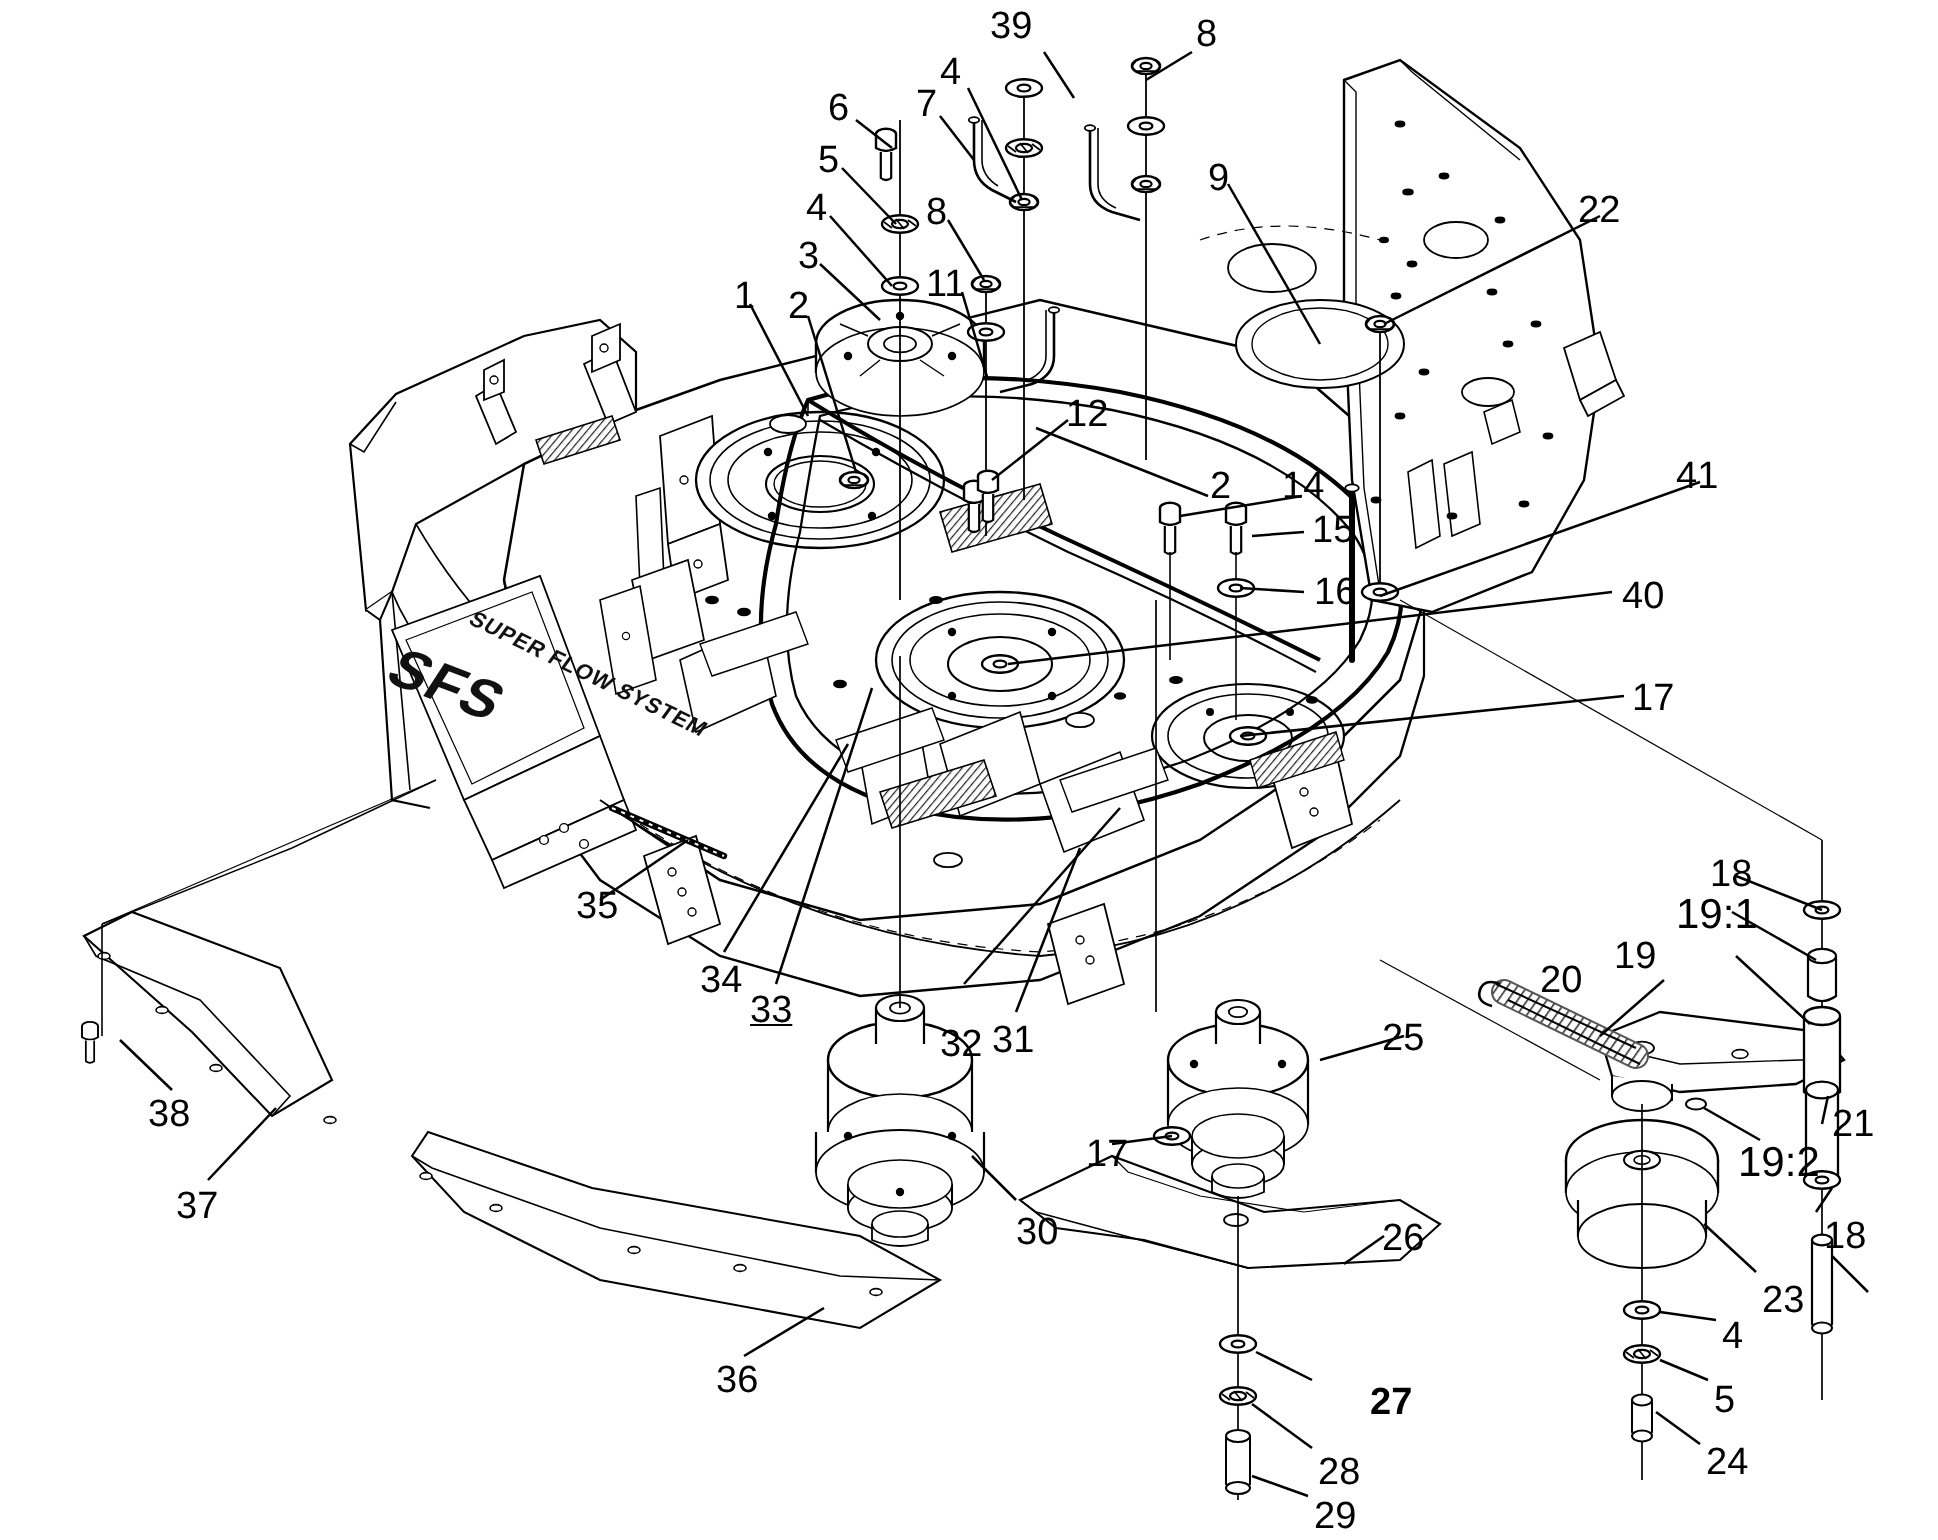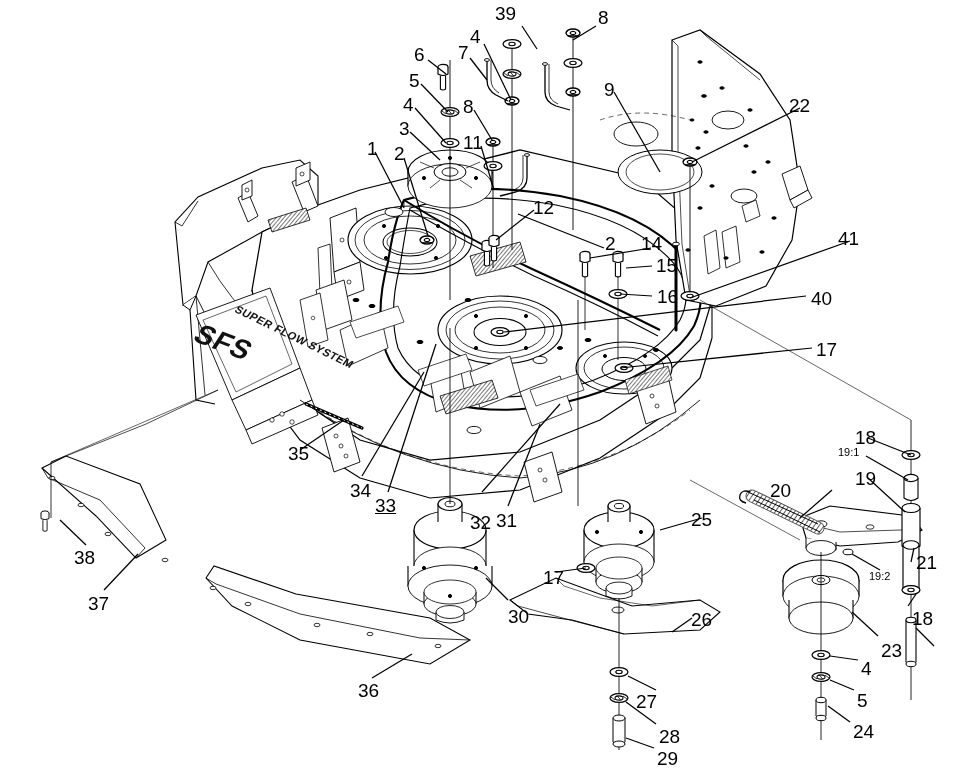--- a/index.html
+++ b/index.html
@@ -1,20 +1,20 @@
 <!DOCTYPE html>
 <html><head>
 <meta charset="utf-8">
 <style>
   html,body{margin:0;padding:0;background:#ffffff;}
   body{font-family:"Liberation Sans", sans-serif;}
   #stage{position:relative;width:969px;height:770px;background:#ffffff;overflow:hidden;}
   #art{position:absolute;left:0;top:0;width:969px;height:770px;}
   .callout{position:absolute;font-family:"Liberation Sans", sans-serif;font-size:19px;color:#000;line-height:1;white-space:nowrap;user-select:none;}
-  .callout.sm{font-size:11px;}
+  .callout.sm{font-size:21px;}
 </style>
 </head>
 <body>
 
 <div id="stage">
 
 <svg id="art" viewBox="0 0 969 770" xmlns="http://www.w3.org/2000/svg">
 
   <defs>
     <g id="washer">
@@ -587,40 +587,40 @@
       <div class="callout" style="left: 533px; top: 198px;">12</div>
       <div class="callout" style="left: 605px; top: 234px;">2</div>
       <div class="callout" style="left: 641px; top: 234px;">14</div>
       <div class="callout" style="left: 838px; top: 229px;">41</div>
       <div class="callout" style="left: 656px; top: 256px;">15</div>
       <div class="callout" style="left: 657px; top: 287px;">16</div>
       <div class="callout" style="left: 811px; top: 289px;">40</div>
       <div class="callout" style="left: 816px; top: 340px;">17</div>
       <div class="callout" style="left: 855px; top: 428px;">18</div>
       <div class="callout sm" style="left: 838px; top: 447px;">19:1</div>
-      <div class="callout" style="left: 855px; top: 469px;">19</div>
+      <div class="callout" style="left: 807px; top: 469px;">19</div>
       <div class="callout" style="left: 288px; top: 444px;">35</div>
       <div class="callout" style="left: 770px; top: 481px;">20</div>
       <div class="callout" style="left: 350px; top: 481px;">34</div>
       <div class="callout" style="left: 375px; top: 496px; text-decoration: underline;">33</div>
       <div class="callout" style="left: 470px; top: 497px; margin-top: 16px;">32</div>
       <div class="callout" style="left: 691px; top: 510px;">25</div>
       <div class="callout" style="left: 496px; top: 511px;">31</div>
       <div class="callout sm" style="left: 869px; top: 571px;">19:2</div>
       <div class="callout" style="left: 916px; top: 553px;">21</div>
       <div class="callout" style="left: 74px; top: 548px;">38</div>
       <div class="callout" style="left: 543px; top: 568px;">17</div>
       <div class="callout" style="left: 912px; top: 609px;">18</div>
       <div class="callout" style="left: 508px; top: 607px;">30</div>
       <div class="callout" style="left: 88px; top: 594px;">37</div>
       <div class="callout" style="left: 691px; top: 610px; text-align: center;">26</div>
       <div class="callout" style="left: 881px; top: 641px;">23</div>
       <div class="callout" style="left: 938px; top: 684px; margin-left: 37px;">10</div>
       <div class="callout" style="left: 861px; top: 659px;">4</div>
       <div class="callout" style="left: 358px; top: 681px;">36</div>
-      <div class="callout" style="left: 636px; top: 692px;">27</div>
+      <div class="callout" style="left: 685px; top: 692px; font-weight: bold;">27</div>
       <div class="callout" style="left: 857px; top: 691px;">5</div>
       <div class="callout" style="left: 659px; top: 727px;">28</div>
       <div class="callout" style="left: 853px; top: 722px;">24</div>
       <div class="callout" style="left: 657px; top: 749px;">29</div>
     </div>
 
 </div>
 
 </body></html>

